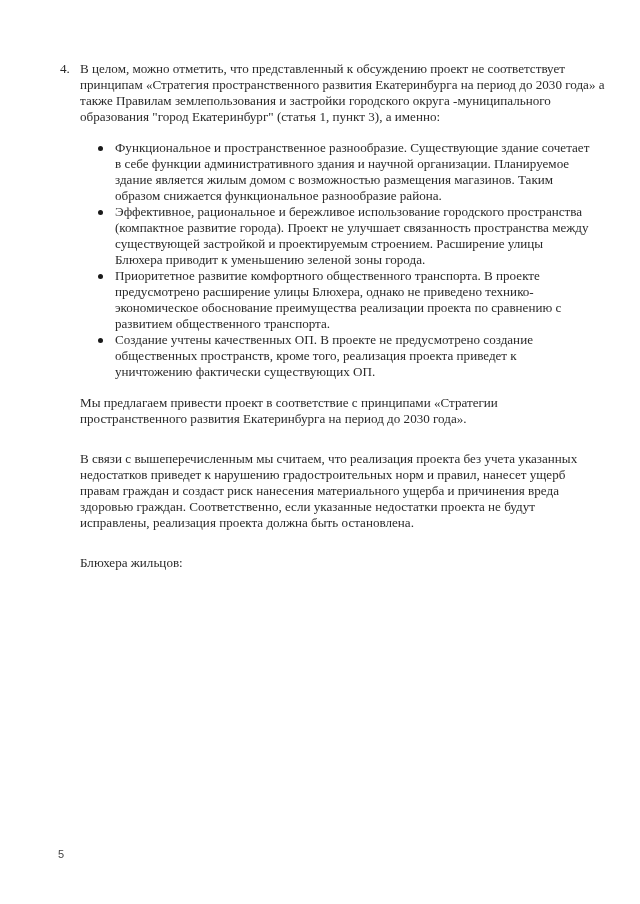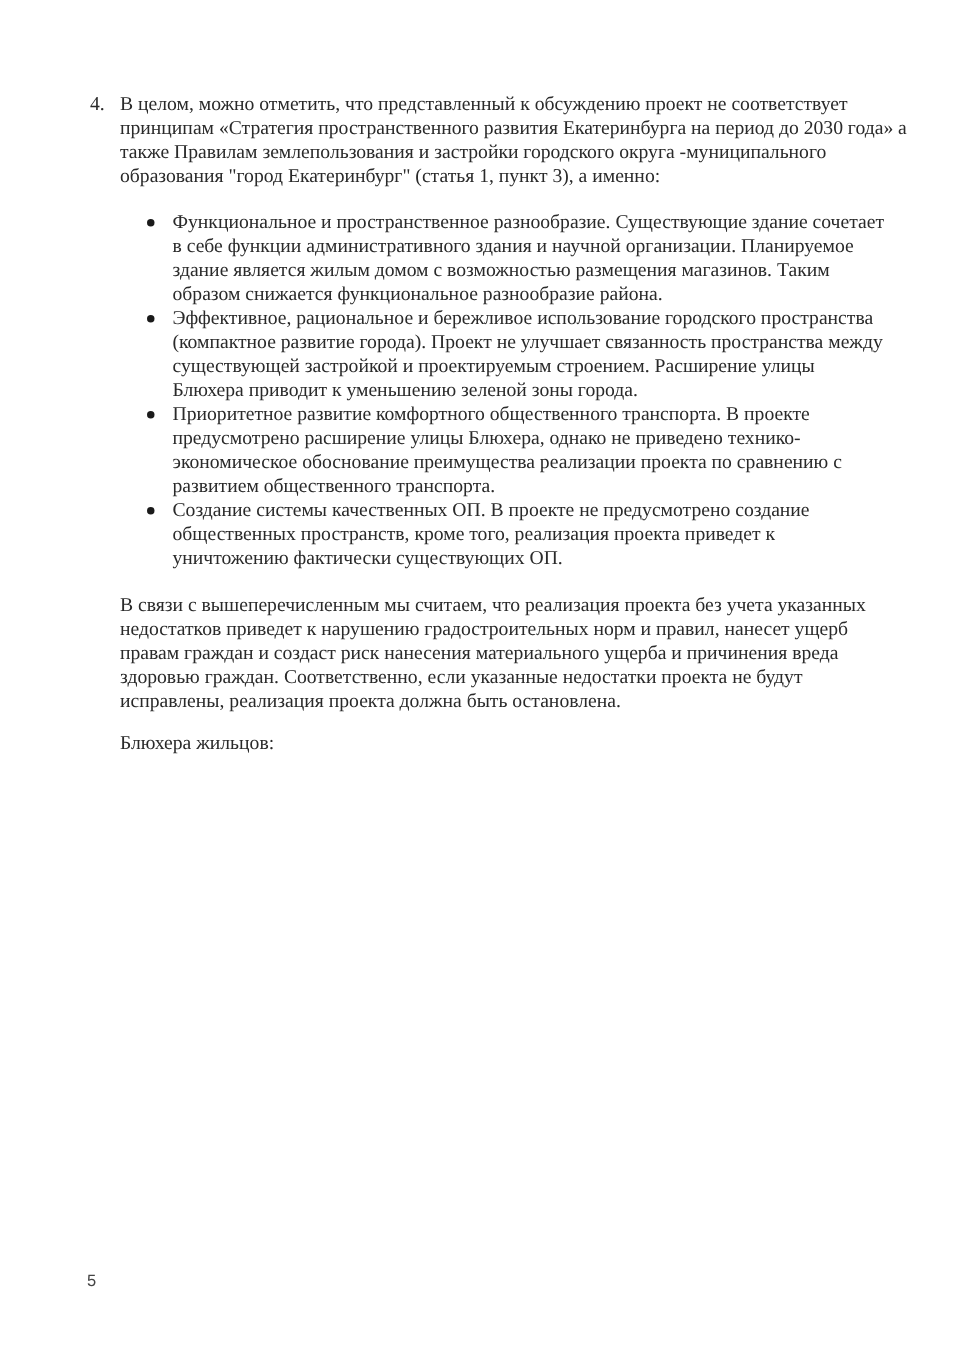--- a/index.html
+++ b/index.html
@@ -54,21 +54,21 @@
       width: 5px;
       height: 5px;
       border-radius: 50%;
       background: #1a1a1a;
     }
     .para-inline {
       padding-left: 20px;
     }
     .para {
       padding-left: 20px;
-      margin-top: 12px;
+      margin-top: 24px;
     }
     .page-number {
       position: absolute;
       left: 58px;
       top: 848px;
       font-family: "Liberation Sans", sans-serif;
       font-size: 11px;
       color: #444;
     }
   </style>
@@ -91,24 +91,25 @@
       <li class="bullet-item">
         <span class="bullet-dot"></span>
         <span>Эффективное, рациональное и бережливое использование городского пространства (компактное развитие города). Проект не улучшает связанность пространства между существующей застройкой и проектируемым строением. Расширение улицы Блюхера приводит к уменьшению зеленой зоны города.</span>
       </li>
       <li class="bullet-item">
         <span class="bullet-dot"></span>
         <span>Приоритетное развитие комфортного общественного транспорта. В проекте предусмотрено расширение улицы Блюхера, однако не приведено технико-экономическое обоснование преимущества реализации проекта по сравнению с развитием общественного транспорта.</span>
       </li>
       <li class="bullet-item">
         <span class="bullet-dot"></span>
-        <span>Создание системы качественных ОП. В проекте не предусмотрено создание общественных пространств, кроме того, реализация проекта приведет к уничтожению фактически существующих ОП.</span>
+        <span>Создание учтены качественных ОП. В проекте не предусмотрено создание общественных пространств, кроме того, реализация проекта приведет к уничтожению фактически существующих ОП.</span>
       </li>
     </ul>
 
+    <div class="para-inline">Мы предлагаем привести проект в соответствие с принципами «Стратегии пространственного развития Екатеринбурга на период до 2030 года».</div>
 
     <div class="para">В связи с вышеперечисленным мы считаем, что реализация проекта без учета указанных недостатков приведет к нарушению градостроительных норм и правил, нанесет ущерб правам граждан и создаст риск нанесения материального ущерба и причинения вреда здоровью граждан. Соответственно, если указанные недостатки проекта не будут исправлены, реализация проекта должна быть остановлена.</div>
 
     <div class="para">Блюхера жильцов:</div>
   </div>
 
   <div class="page-number">5</div>
 </div>
 
 </body></html>

